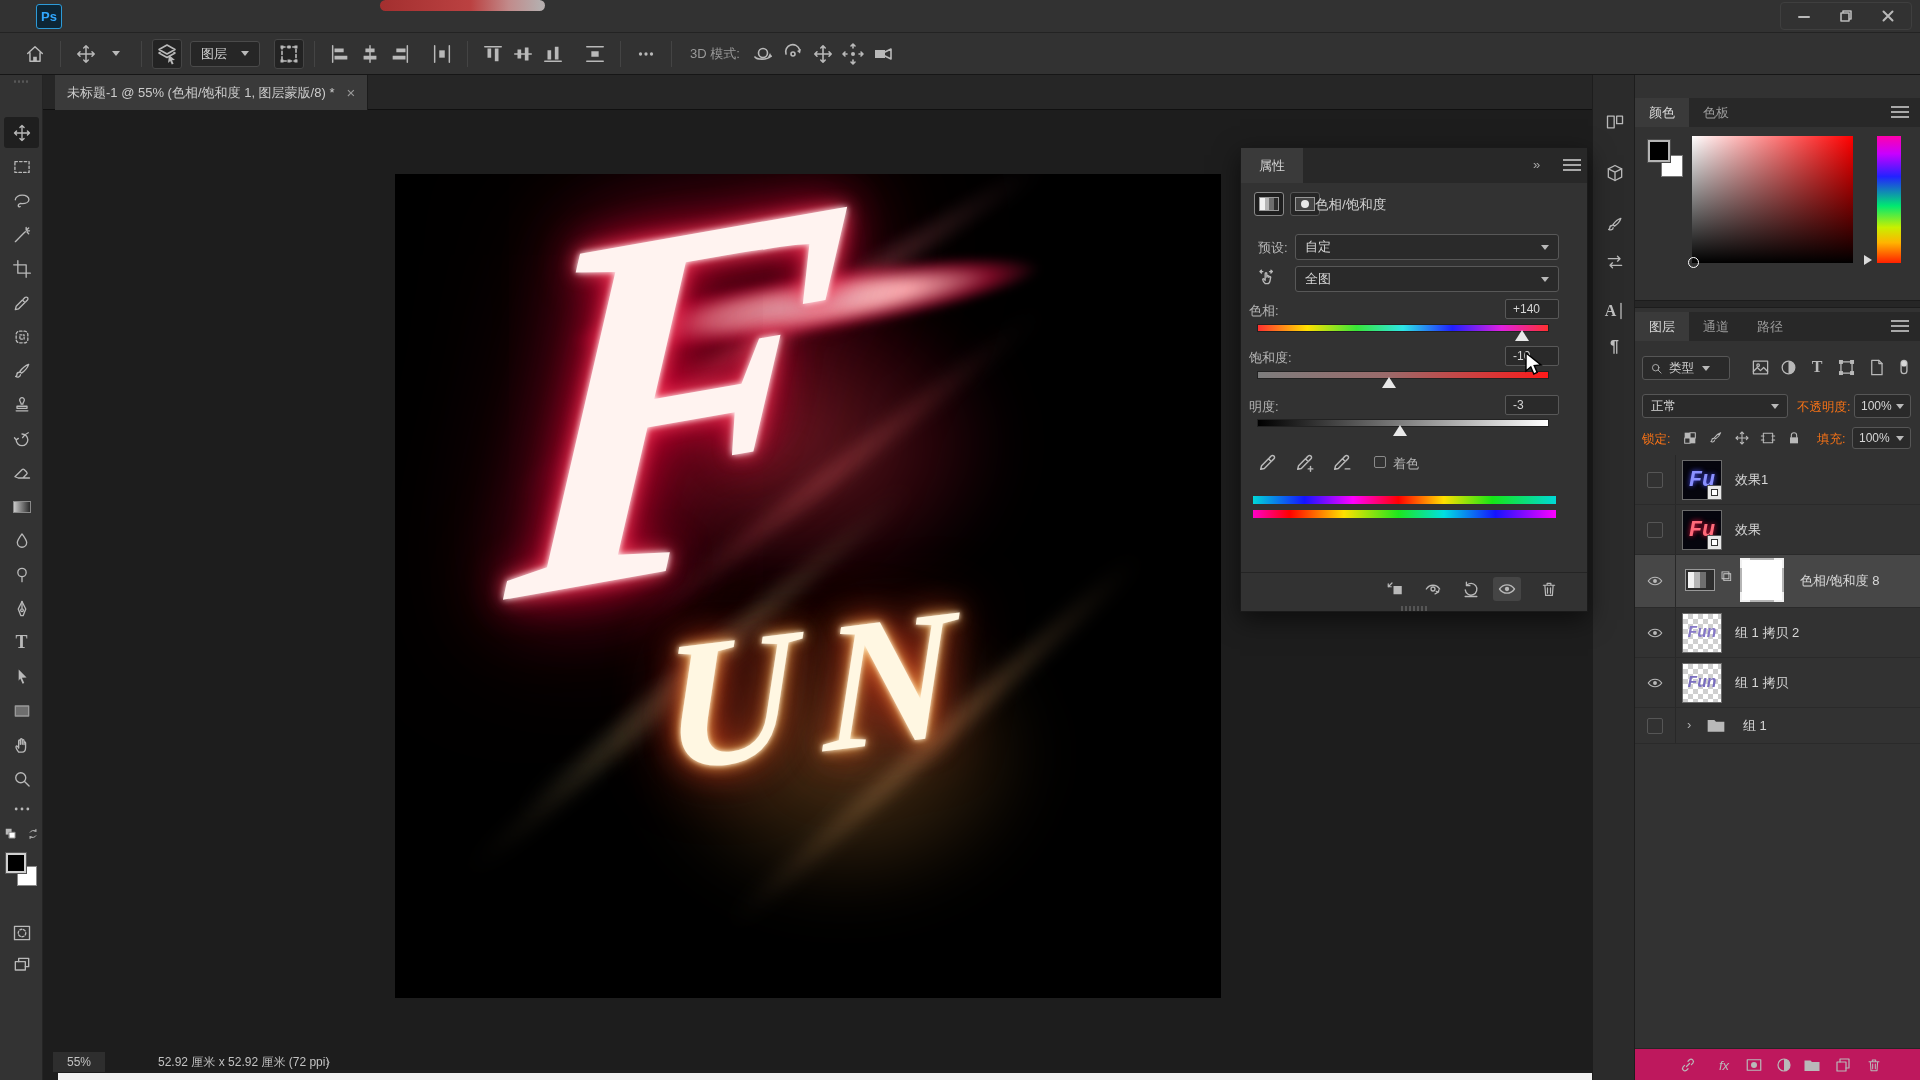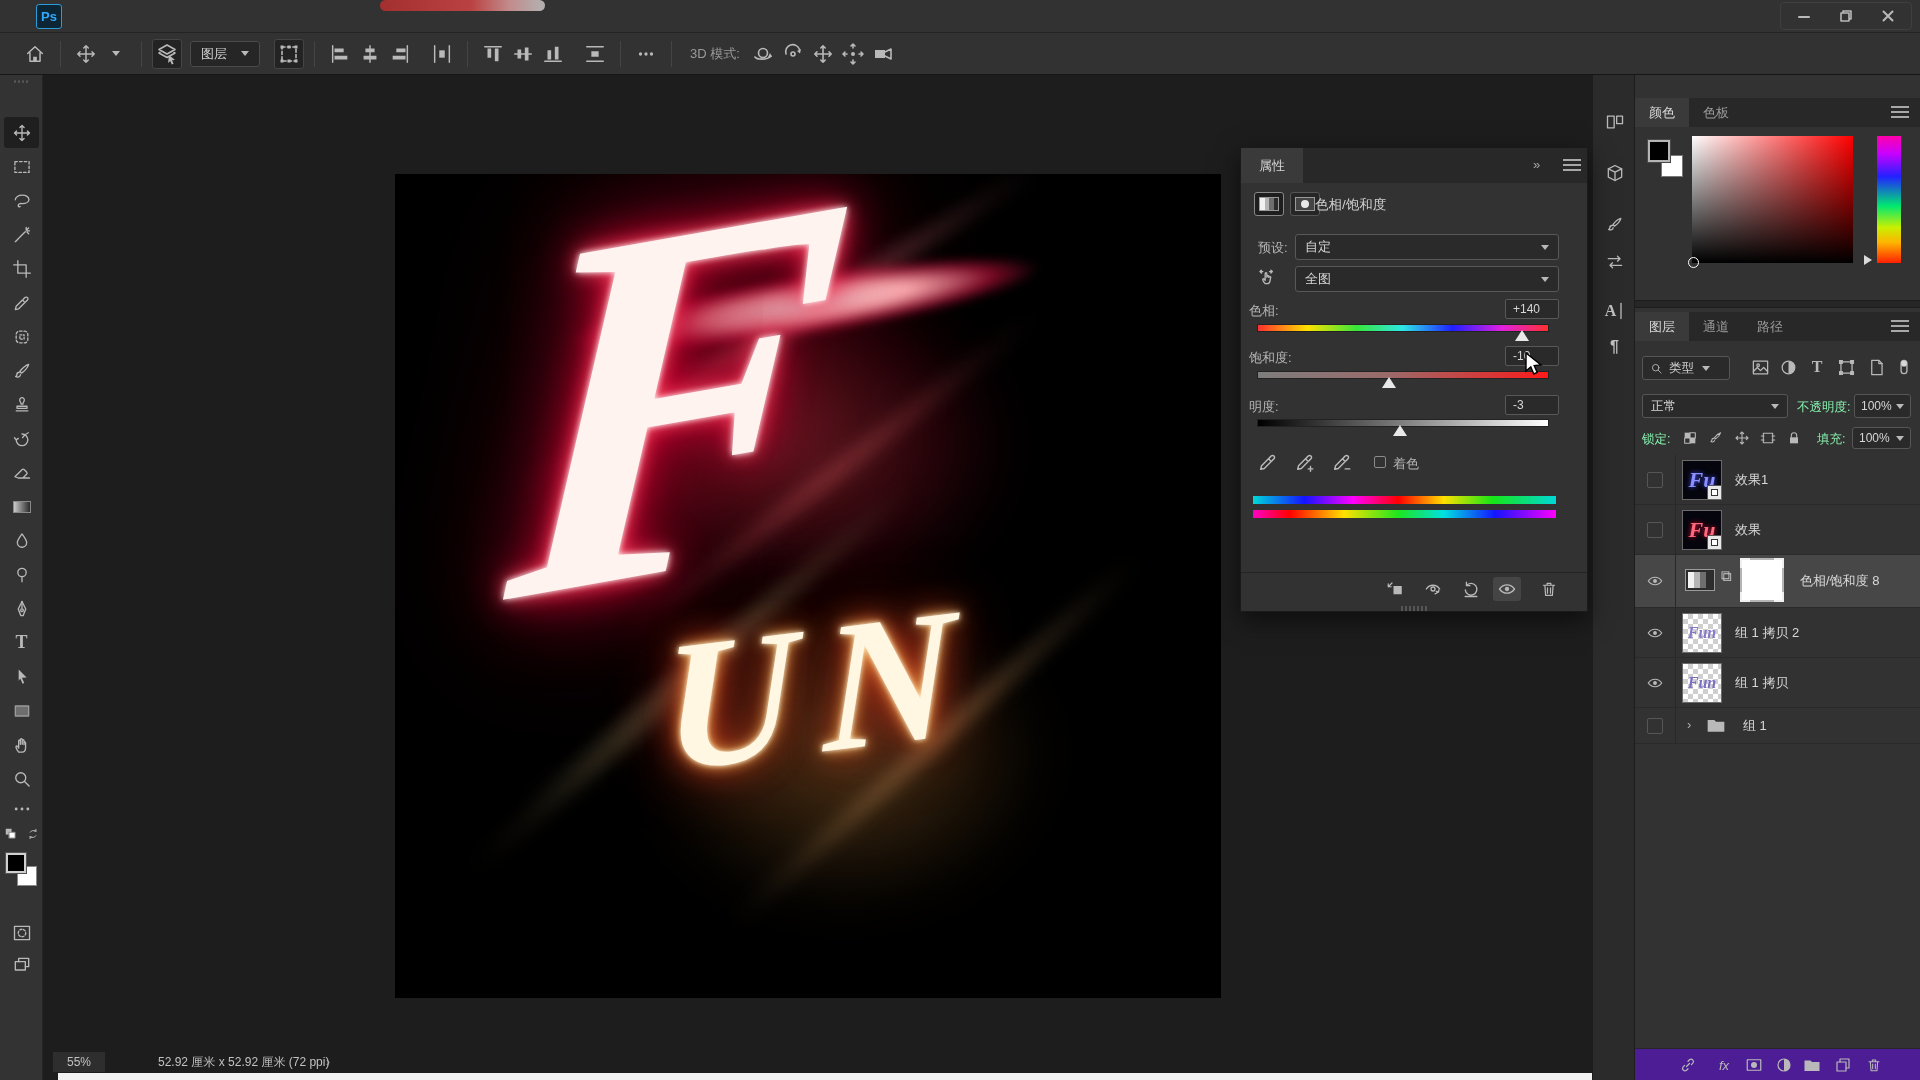--- a/index.html
+++ b/index.html
@@ -123,48 +123,48 @@
     background:linear-gradient(to bottom,#ff00ac,#c800ff 14%,#2222ff 32%,#00e871 55%,#c8f000 72%,#ffb400 84%,#ff2000); }
   .hue-arrow { position:absolute; left:229px; top:180px; width:0; height:0; border-top:5px solid transparent; border-bottom:5px solid transparent; border-left:8px solid #dadada; }
   .cp-fg { position:absolute; left:13px; top:65px; width:22px; height:22px; background:#000; border:2px solid #b5b5b5; outline:1px solid #4a4a4a; z-index:2; }
   .cp-bg { position:absolute; left:26px; top:80px; width:22px; height:22px; background:#fff; border:1px solid #777; }
   .panel-div { position:absolute; left:0; width:285px; height:8px; background:#262626; border-top:1px solid #1c1c1c; border-bottom:1px solid #1c1c1c; }
   .search-select { position:absolute; left:7px; width:88px; height:24px; background:#2a2a2a; border:1px solid #565656; border-radius:3px; display:flex; align-items:center; gap:6px; padding:0 7px; font-size:12.5px; color:#cfcfcf; }
   .flt-ic { position:absolute; top:281px; width:26px; height:22px; display:flex; align-items:center; justify-content:center; }
   .blend-select { position:absolute; left:7px; top:319px; width:146px; height:24px; background:#2a2a2a; border:1px solid #565656; border-radius:3px; display:flex; align-items:center; justify-content:space-between; padding:0 8px; font-size:12.5px; color:#d6d6d6; }
   .opacity-box { position:absolute; left:219px; top:319px; width:57px; height:24px; background:#2a2a2a; border:1px solid #565656; border-radius:3px; display:flex; align-items:center; justify-content:space-between; padding:0 6px; font-size:12px; color:#d6d6d6; }
   .fill-box { position:absolute; left:217px; top:352px; width:59px; height:22px; background:#2a2a2a; border:1px solid #565656; border-radius:3px; display:flex; align-items:center; justify-content:space-between; padding:0 6px; font-size:12px; color:#d6d6d6; }
-  .lk-label { position:absolute; font-size:12.5px; color:#86efac; }
+  .lk-label { position:absolute; font-size:12.5px; color:#f97316; }
   .lk-ic { position:absolute; top:352px; width:22px; height:22px; display:flex; align-items:center; justify-content:center; }
 
   
   .lrow { position:absolute; left:0; width:285px; height:50px; border-bottom:1px solid #2a2a2a; }
   .lrow.selected { background:#474747; }
   .eye-cell { position:absolute; left:0; top:0; width:41px; height:100%; border-right:1px solid #282828; display:flex; align-items:center; justify-content:center; }
   .vis-empty { width:16px; height:16px; border:1px solid #565656; border-radius:2px; }
   .lthumb { position:absolute; left:47px; top:5px; width:40px; height:40px; border:1px solid #6a6a6a; overflow:hidden; display:flex; align-items:center; justify-content:center; }
-  .lthumb .mini { font-family:Liberation Serif, serif; font-style:italic; font-weight:bold; }
+  .lthumb .mini { font-family:Liberation Mono, monospace; font-style:italic; font-weight:bold; }
   .thumb-dark { background:#05050d; }
   .checker { background:
       linear-gradient(45deg,#cfcfcf 25%,transparent 25%,transparent 75%,#cfcfcf 75%),
       linear-gradient(45deg,#cfcfcf 25%,#ffffff 25%,#ffffff 75%,#cfcfcf 75%);
     background-size:10px 10px; background-position:0 0,5px 5px;align-items:center; }
   .so-badge { position:absolute; right:-1px; bottom:-1px; width:15px; height:15px; background:#e8e8e8; border:1px solid #555; display:flex; align-items:center; justify-content:center; }
   .so-badge i { width:7px; height:7px; border:1.5px solid #333; background:#fff; }
   .lname { position:absolute; left:100px; top:0; height:100%; display:flex; align-items:center; font-size:13px; color:#d8d8d8; }
   .mask-thumb { position:absolute; left:105px; top:3px; width:44px; height:44px; background:#fff; border:2px solid #b5b5b5; }
   .mask-corner { position:absolute; width:10px; height:10px; border:2px solid #f0f0f0; }
   .adj-thumb { position:absolute; left:50px; top:14px; width:30px; height:22px; border:1px solid #999; background:#2c2c2c; display:flex; padding:2px; gap:0; }
   .adj-thumb i { flex:1; }
   .link-glyph { position:absolute; left:86px; top:12px; color:#c8c8c8; font-size:15px; }
   .folder-ic { position:absolute; left:71px; top:14px; }
   .grp-arrow { position:absolute; left:52px; top:16px; color:#b0b0b0; font-size:13px; }
   .lock-glyph { position:absolute; right:32px; top:16px; }
 
-  .lp-bottombar { position:absolute; left:0; top:973px; width:285px; height:32px; border-top:1px solid #262626; background:#4c1d95; }
+  .lp-bottombar { position:absolute; left:0; top:973px; width:285px; height:32px; border-top:1px solid #262626; background:#be185d; }
   .lpb-ic { position:absolute; top:5px; width:26px; height:22px; display:flex; align-items:center; justify-content:center; color:#b9b9b9; font-size:13px; }
 
   
   .cursor { position:absolute; left:1524px; top:352px; z-index:50; }
 </style>
 </head>
 <body>
 
 <div class="app">
 
@@ -452,20 +452,26 @@
         </svg>
     </div>
     <div class="tool" style="top:874px">
       <svg class="ic" width="20" height="20" viewBox="0 0 24 24">
           <path d="M8 8V4h12v10h-4"></path>
           <rect x="4" y="8" width="12" height="10"></rect>
         </svg>
     </div>
   </div>
 
+  <div class="tabbar">
+    <div class="doc-tab">
+      <span class="doc-tab-title">未标题-1 @ 55% (色相/饱和度 1, 图层蒙版/8) *</span>
+      <span class="doc-tab-close">×</span>
+    </div>
+  </div>
 
   <div class="docarea">
     <div class="canvas">
       <div class="glow glow-red"></div>
       <div class="glow glow-orange"></div>
       <div class="streak s1"></div>
       <div class="streak s2"></div>
       <div class="streak s3"></div>
       <div class="streak s4"></div>
       <div class="streak s5"></div>

